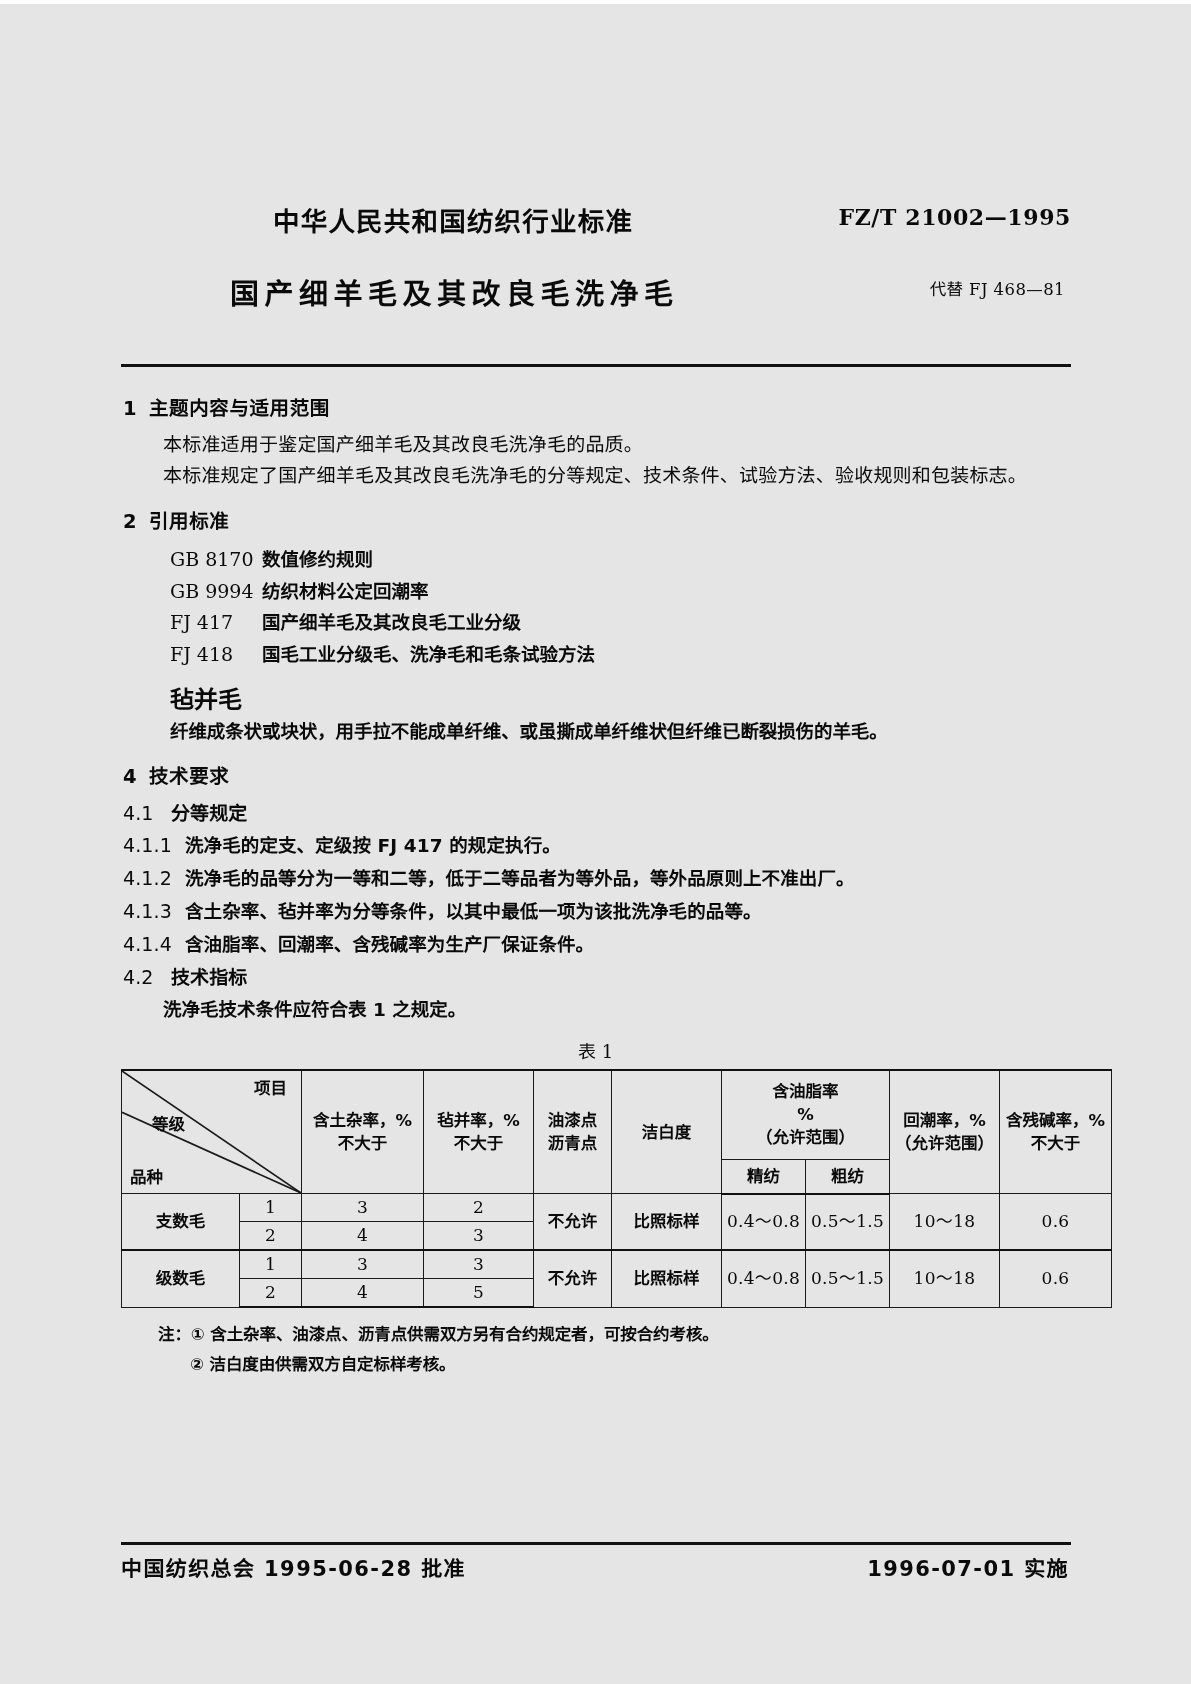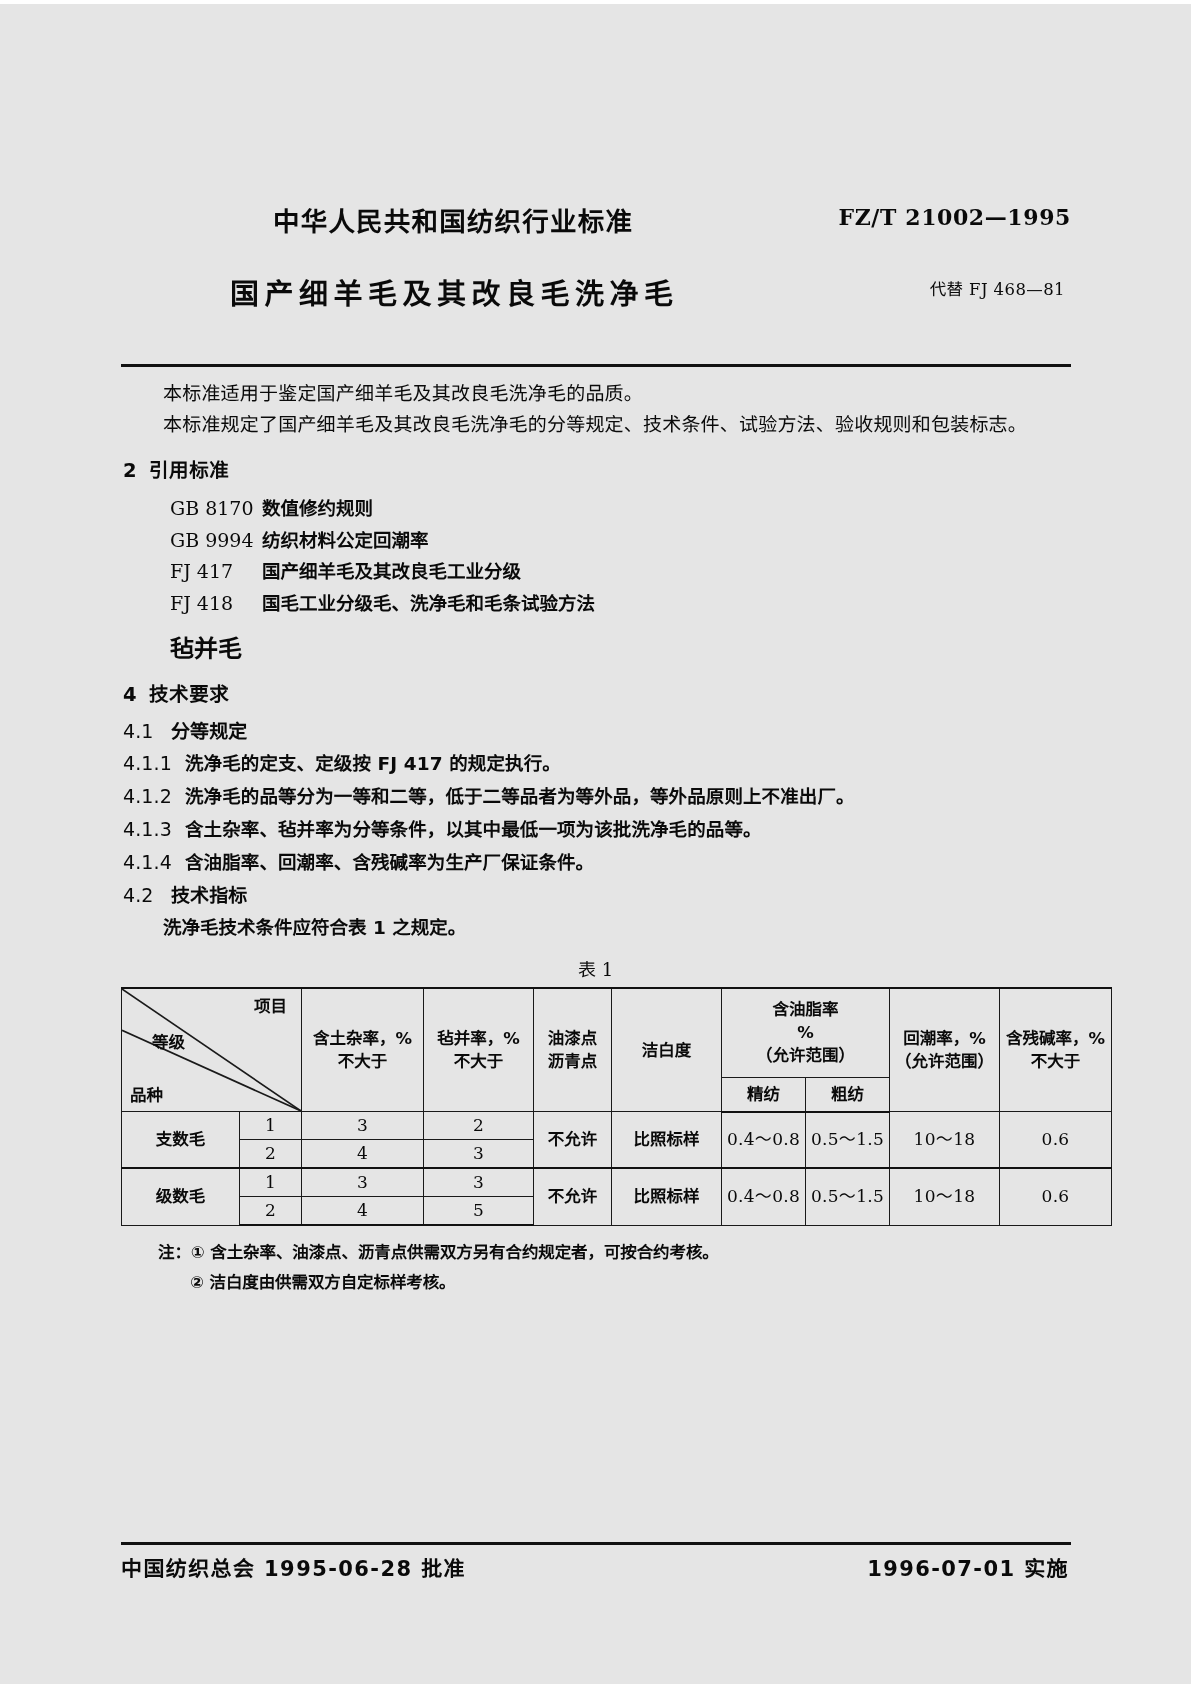--- a/index.html
+++ b/index.html
@@ -270,20 +270,23 @@
       <div class="org-title">中华人民共和国纺织行业标准</div>
       <div class="std-no">FZ/T 21002—1995</div>
       <div class="doc-title">国产细羊毛及其改良毛洗净毛</div>
       <div class="replaces">代替 FJ 468—81</div>
     </div>
 
     <div class="rule-top"></div>
 
     <div class="body">
 
+      <div class="h2">
+        <span class="num">1</span><span>主题内容与适用范围</span>
+      </div>
       <p class="para indent">本标准适用于鉴定国产细羊毛及其改良毛洗净毛的品质。</p>
       <p class="para indent">本标准规定了国产细羊毛及其改良毛洗净毛的分等规定、技术条件、试验方法、验收规则和包装标志。</p>
 
       <div class="h2">
         <span class="num">2</span><span>引用标准</span>
       </div>
       <div class="ref-list">
         <div class="ref-item">
           <span class="code">GB 8170</span><span class="name">数值修约规则</span>
         </div>
@@ -292,20 +295,21 @@
         </div>
         <div class="ref-item">
           <span class="code">FJ 417</span><span class="name">国产细羊毛及其改良毛工业分级</span>
         </div>
         <div class="ref-item">
           <span class="code">FJ 418</span><span class="name">国毛工业分级毛、洗净毛和毛条试验方法</span>
         </div>
       </div>
 
       <div class="term-word">毡并毛</div>
+      <div class="term-def">纤维成条状或块状，用手拉不能成单纤维、或虽撕成单纤维状但纤维已断裂损伤的羊毛。</div>
 
       <div class="h2">
         <span class="num">4</span><span>技术要求</span>
       </div>
 
       <div class="clause lvl2">
         <span class="cnum">4.1</span><span class="ctext">分等规定</span>
       </div>
       <div class="clause">
         <span class="cnum">4.1.1</span><span class="ctext">洗净毛的定支、定级按 FJ 417 的规定执行。</span>

